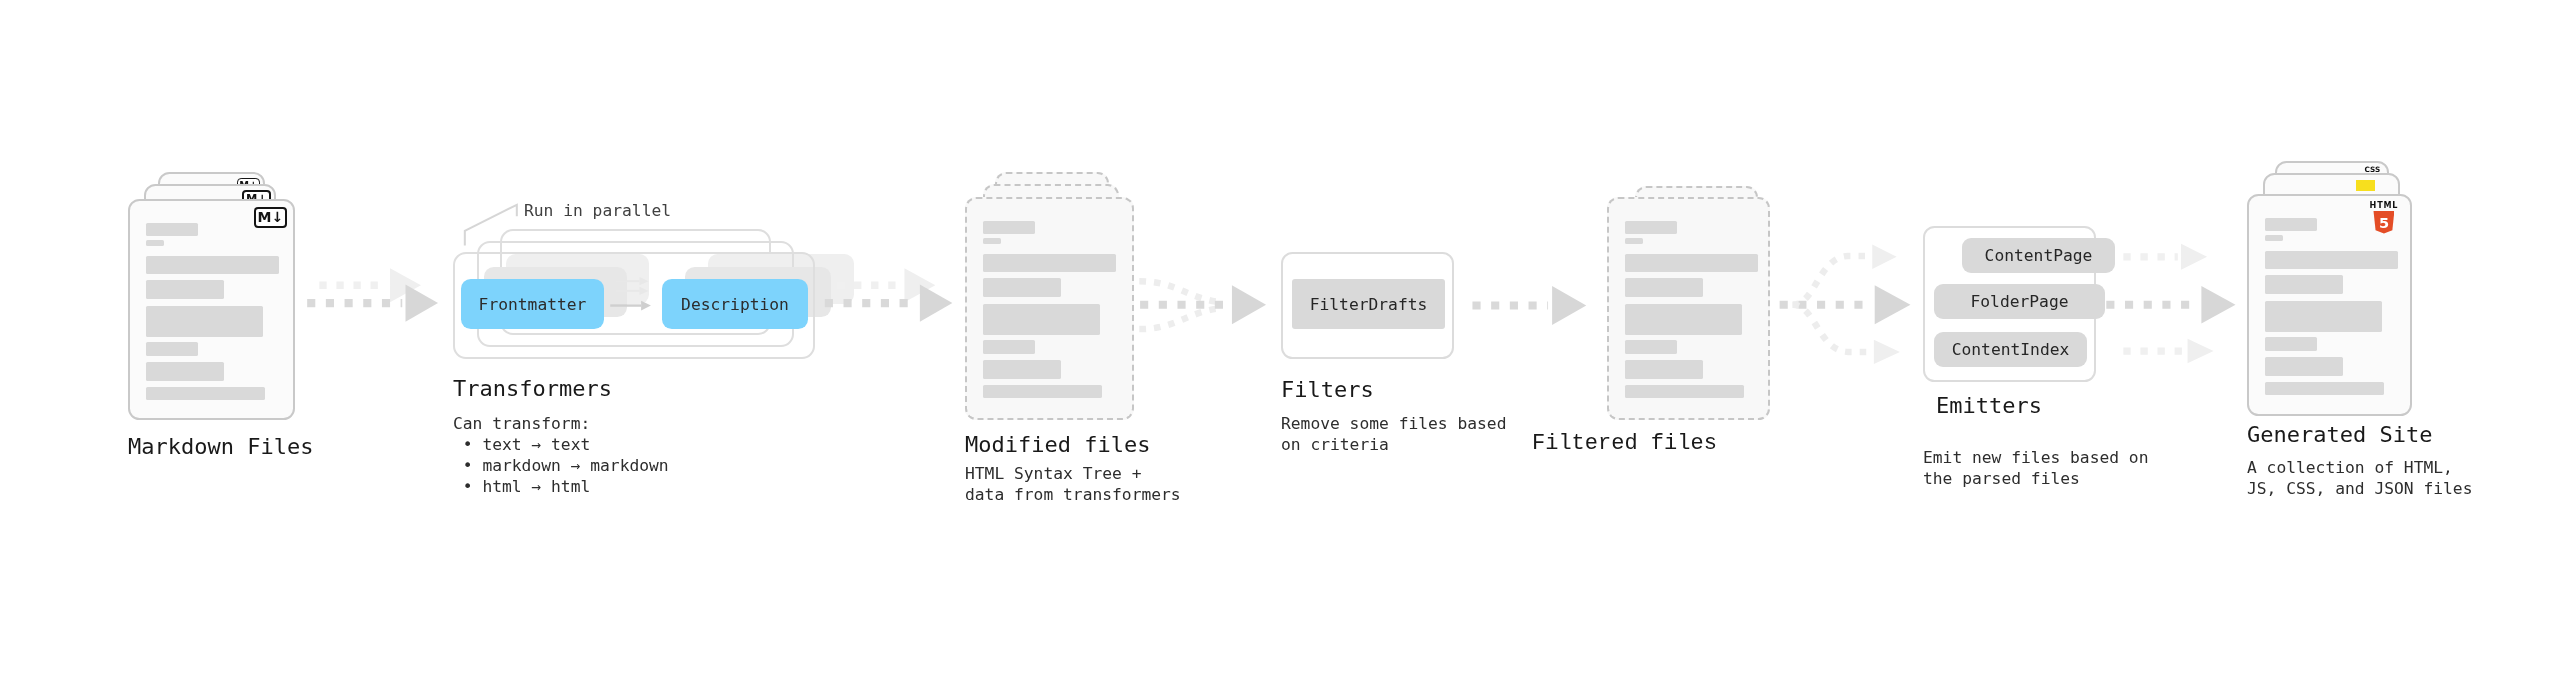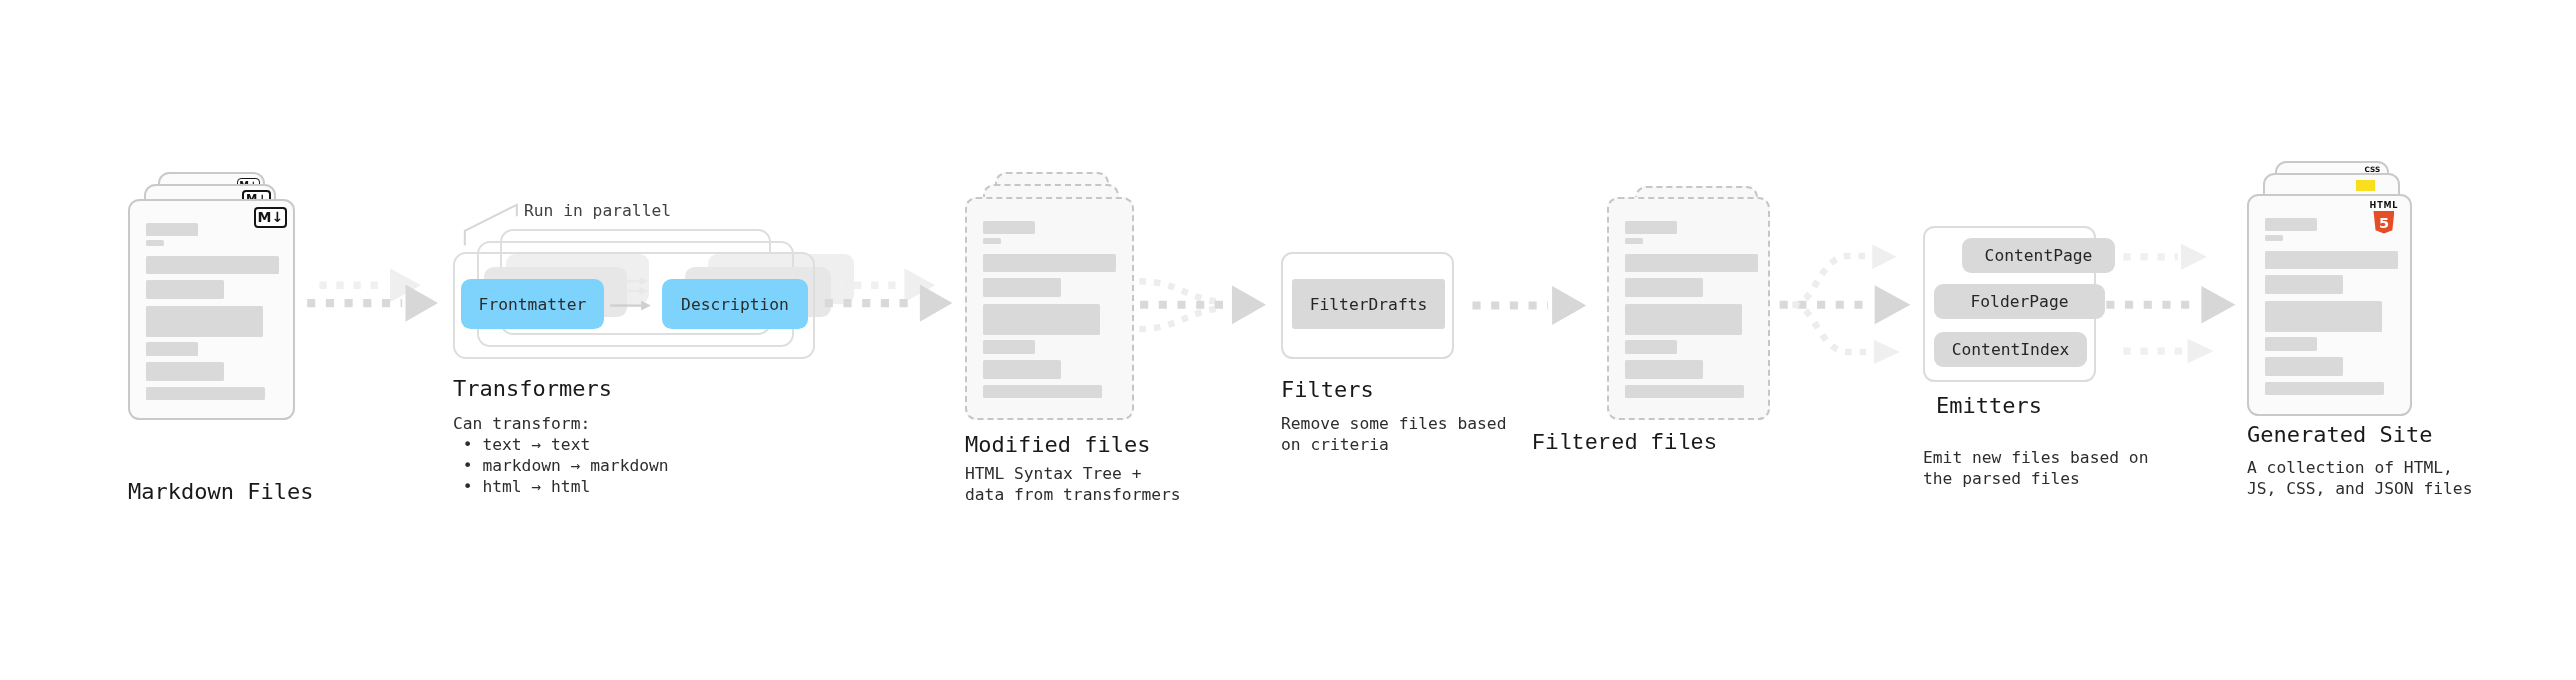--- a/index.html
+++ b/index.html
@@ -150,21 +150,21 @@
 
   
   .stage-label {
     position: absolute; font-size: 22px; color: #191919;
     z-index: 4; white-space: pre;
   }
   .stage-desc {
     position: absolute; font-size: 16.3px; line-height: 21px; color: #2d2d2d;
     z-index: 4; white-space: pre;
   }
-  #lab-markdown { left: 128px;  top: 434px; margin-top: 45px; }
+  #lab-markdown { left: 128px;  top: 434px; }
   #lab-transformers { left: 453px; top: 376px; }
   #desc-transformers { left: 453px; top: 413px; }
   #lab-modified { left: 965px; top: 432px; }
   #desc-modified { left: 965px; top: 463px; }
   #lab-filters { left: 1281px; top: 377px; }
   #desc-filters { left: 1281px; top: 413px; }
   #lab-filtered { left: 1532px; top: 431px; font-family: Liberation Mono, monospace; }
   #lab-emitters { left: 1923px; top: 393px; margin-left: 13px; }
   #desc-emitters { left: 1923px; top: 447px; }
   #lab-site { left: 2247px; top: 422px; }

